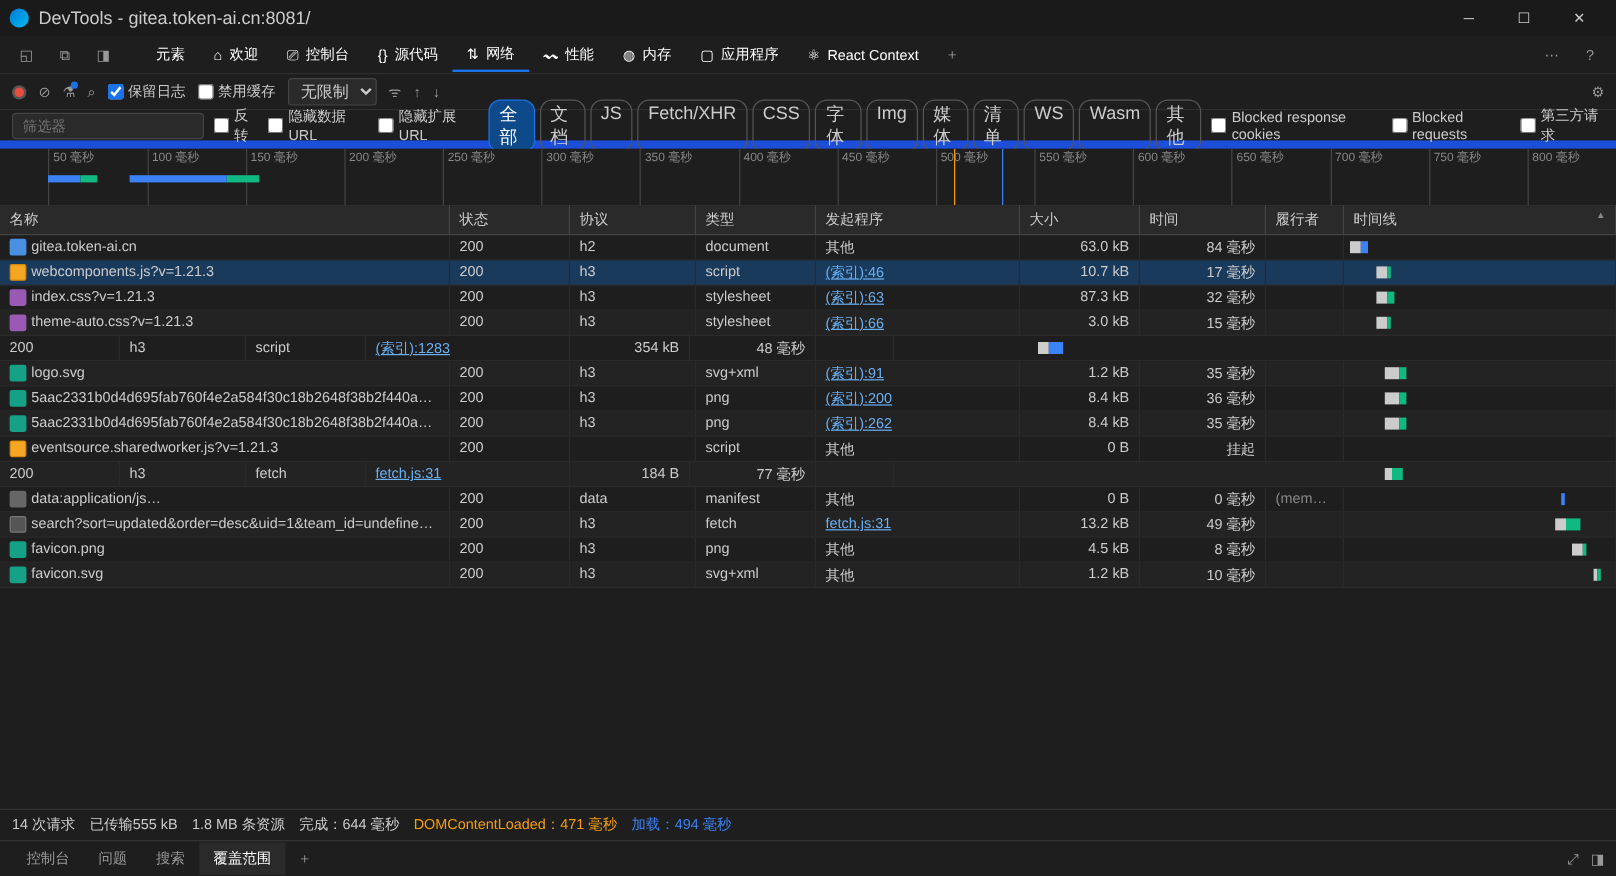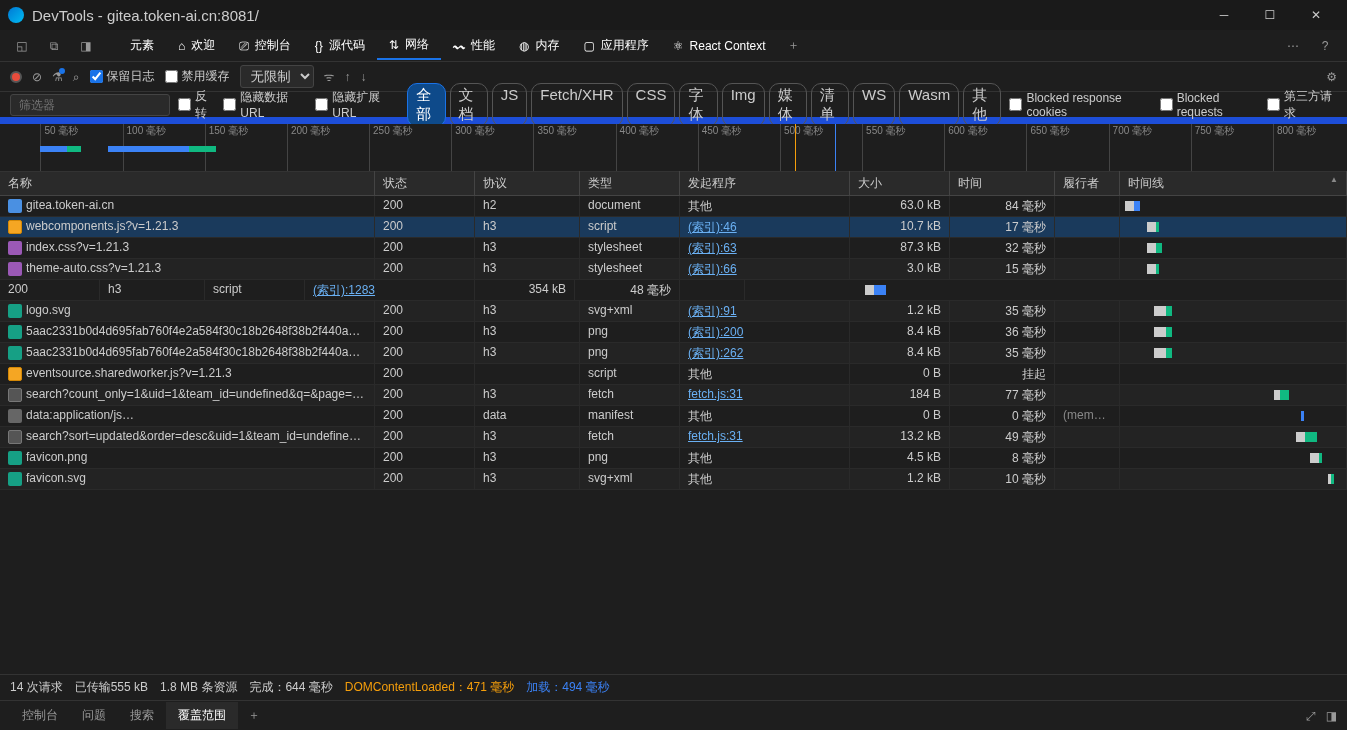--- a/index.html
+++ b/index.html
@@ -373,21 +373,20 @@
         <div class="cell c-status">200</div>
         <div class="cell c-proto"></div>
         <div class="cell c-type">script</div>
         <div class="cell c-init"><span class="dim">其他</span></div>
         <div class="cell c-size num">0 B</div>
         <div class="cell c-time num">挂起</div>
         <div class="cell c-fulfill dim"></div>
         <div class="cell c-tl waterfall-cell"></div>
       </div>
       <div class="row">
-        <div class="cell c-name"><span class="file-ico ico-fetch"></span>search?count_only=1&amp;uid=1&amp;team_id=undefined&amp;q=&amp;page=…</div>
         <div class="cell c-status">200</div>
         <div class="cell c-proto">h3</div>
         <div class="cell c-type">fetch</div>
         <div class="cell c-init"><a>fetch.js:31</a></div>
         <div class="cell c-size num">184 B</div>
         <div class="cell c-time num">77 毫秒</div>
         <div class="cell c-fulfill dim"></div>
         <div class="cell c-tl waterfall-cell">
           <div class="wf-bar" style="left:68%">
             <div class="wf-seg wf-wait" style="width:6px"></div>

